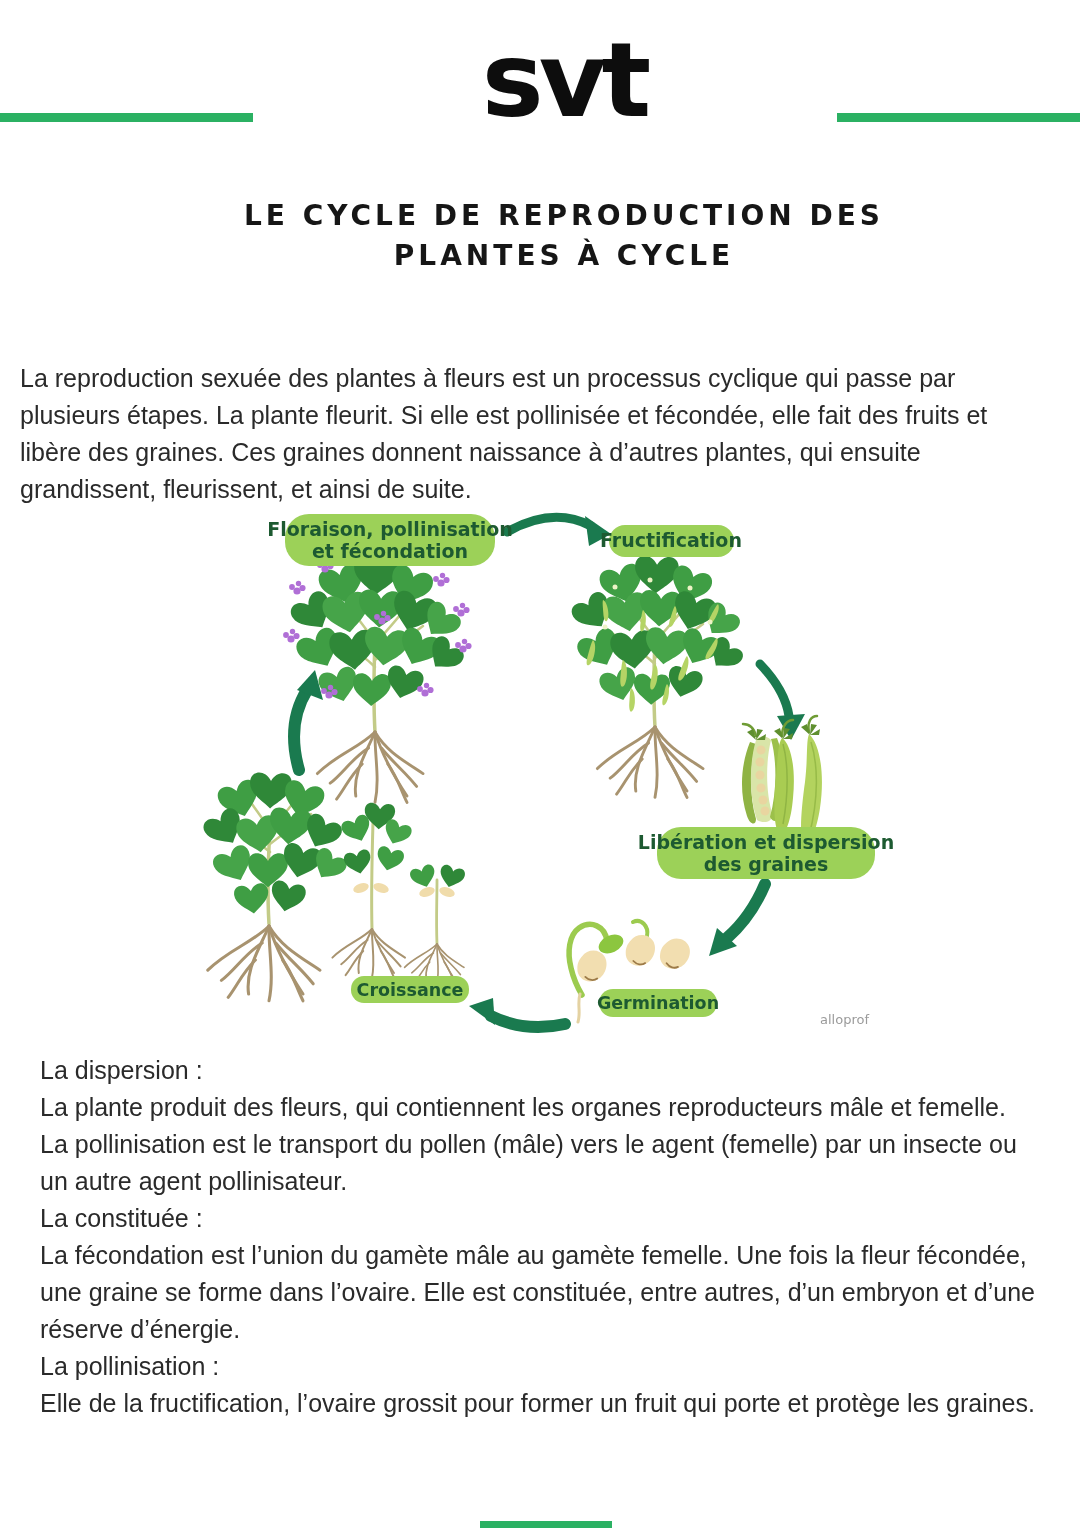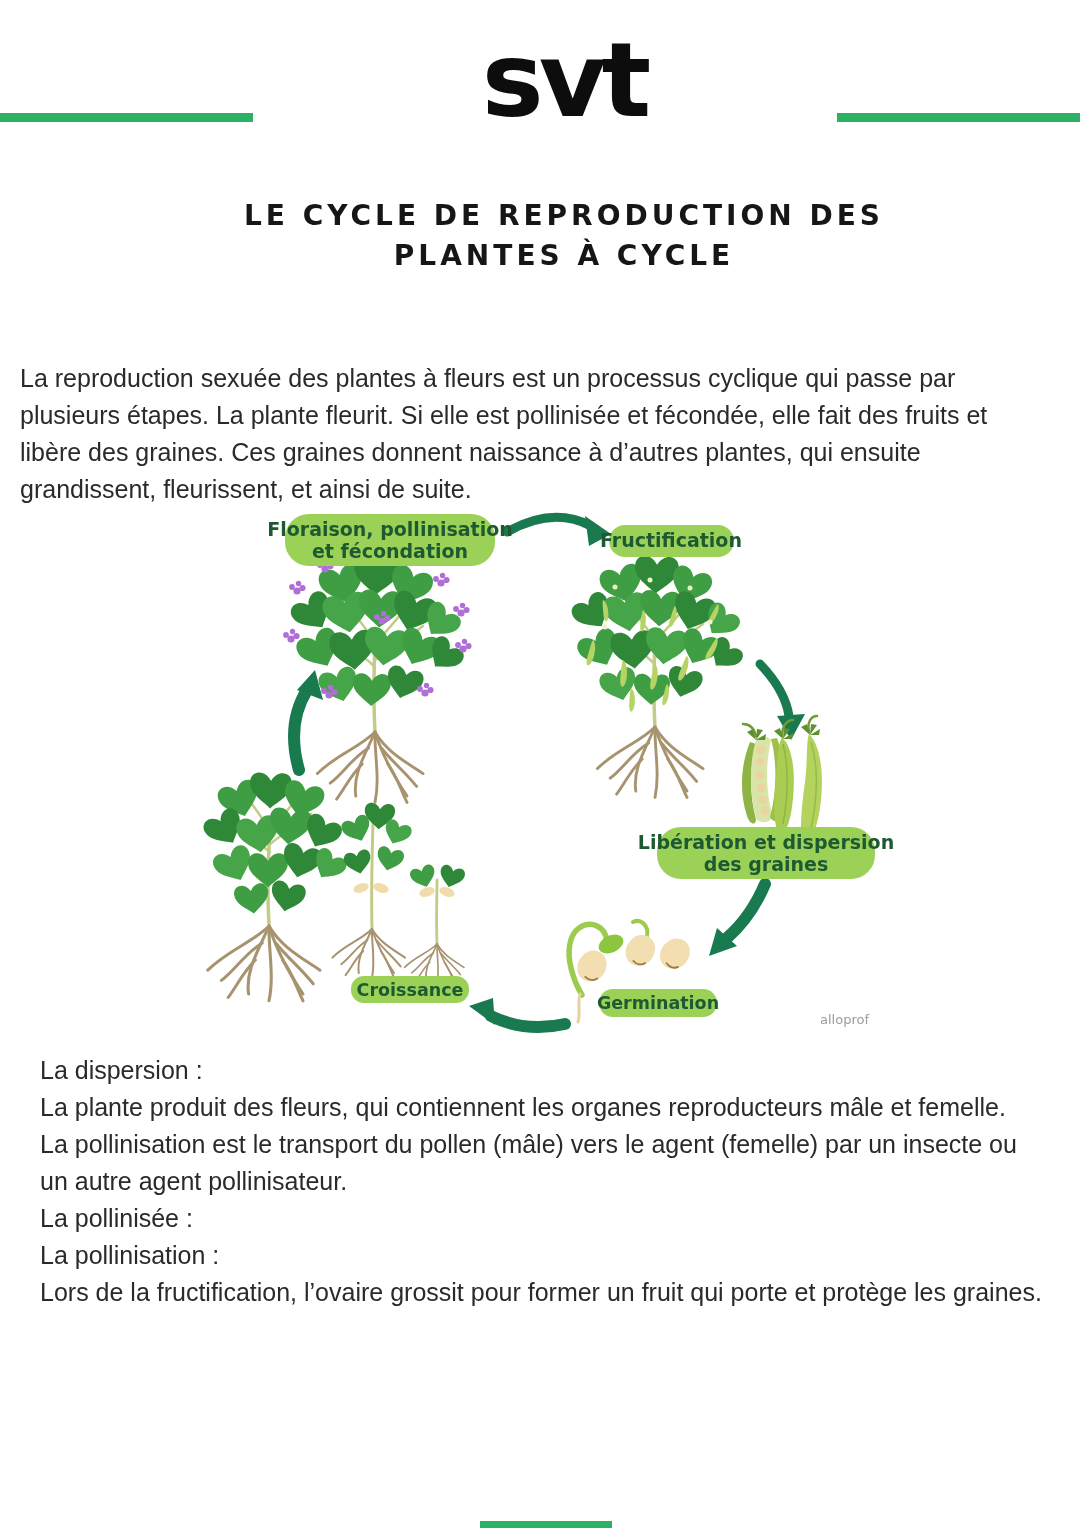--- a/index.html
+++ b/index.html
@@ -265,20 +265,21 @@
       <text class="pill-label sm" x="235" y="504">Croissance</text>
     </g>
 
     <text class="watermark" x="645" y="532">alloprof</text>
   </svg>
 
   <div class="defs-block">
     <p>La dispersion :</p>
     <p>La plante produit des fleurs, qui contiennent les organes reproducteurs mâle et femelle.</p>
     <p>La pollinisation est le transport du pollen (mâle) vers le agent (femelle) par un insecte ou un autre agent pollinisateur.</p>
-    <p>La pollinisée :</p>
+    <p>La constituée :</p>
+    <p>La fécondation est l’union du gamète mâle au gamète femelle. Une fois la fleur fécondée, une graine se forme dans l’ovaire. Elle est constituée, entre autres, d’un embryon et d’une réserve d’énergie.</p>
     <p>La pollinisation :</p>
-    <p>Lors de la fructification, l’ovaire grossit pour former un fruit qui porte et protège les graines.</p>
+    <p>Elle de la fructification, l’ovaire grossit pour former un fruit qui porte et protège les graines.</p>
   </div>
 
   <div class="rule rule-bottom"></div>
 
 </div>
 
 </body></html>

